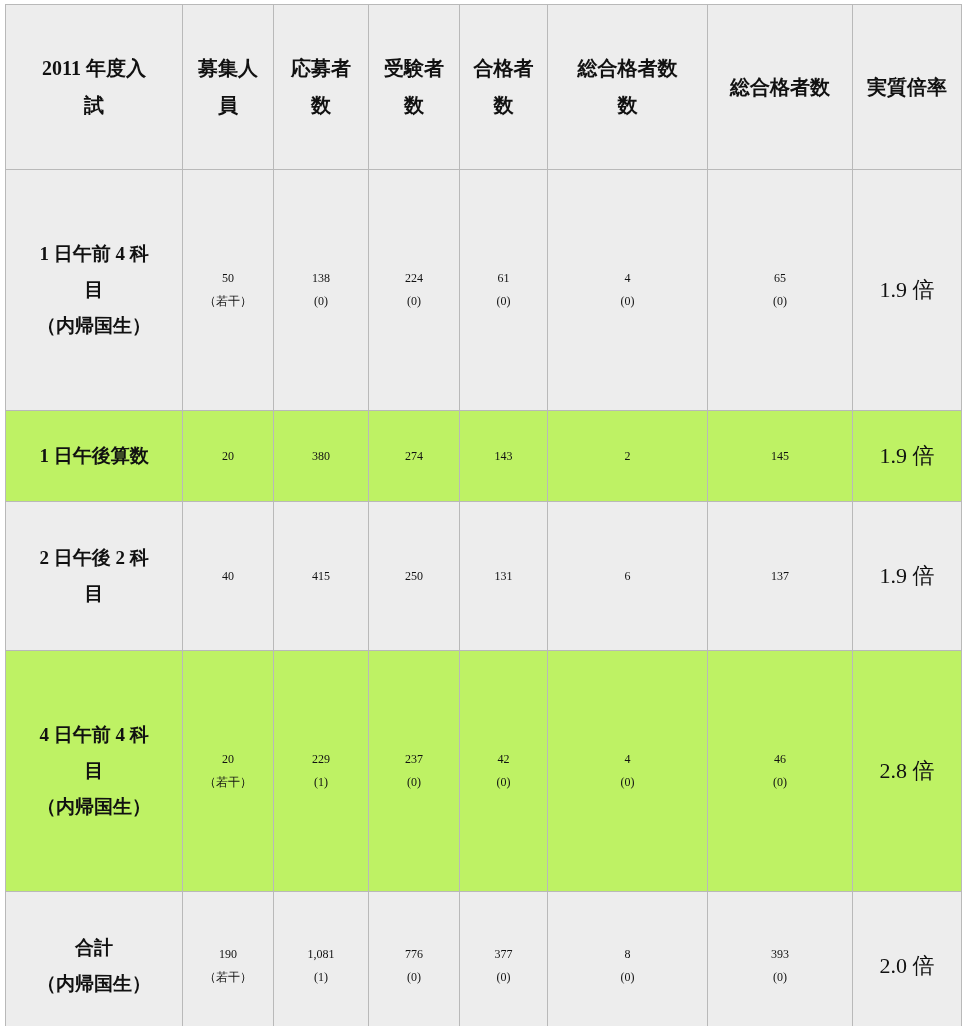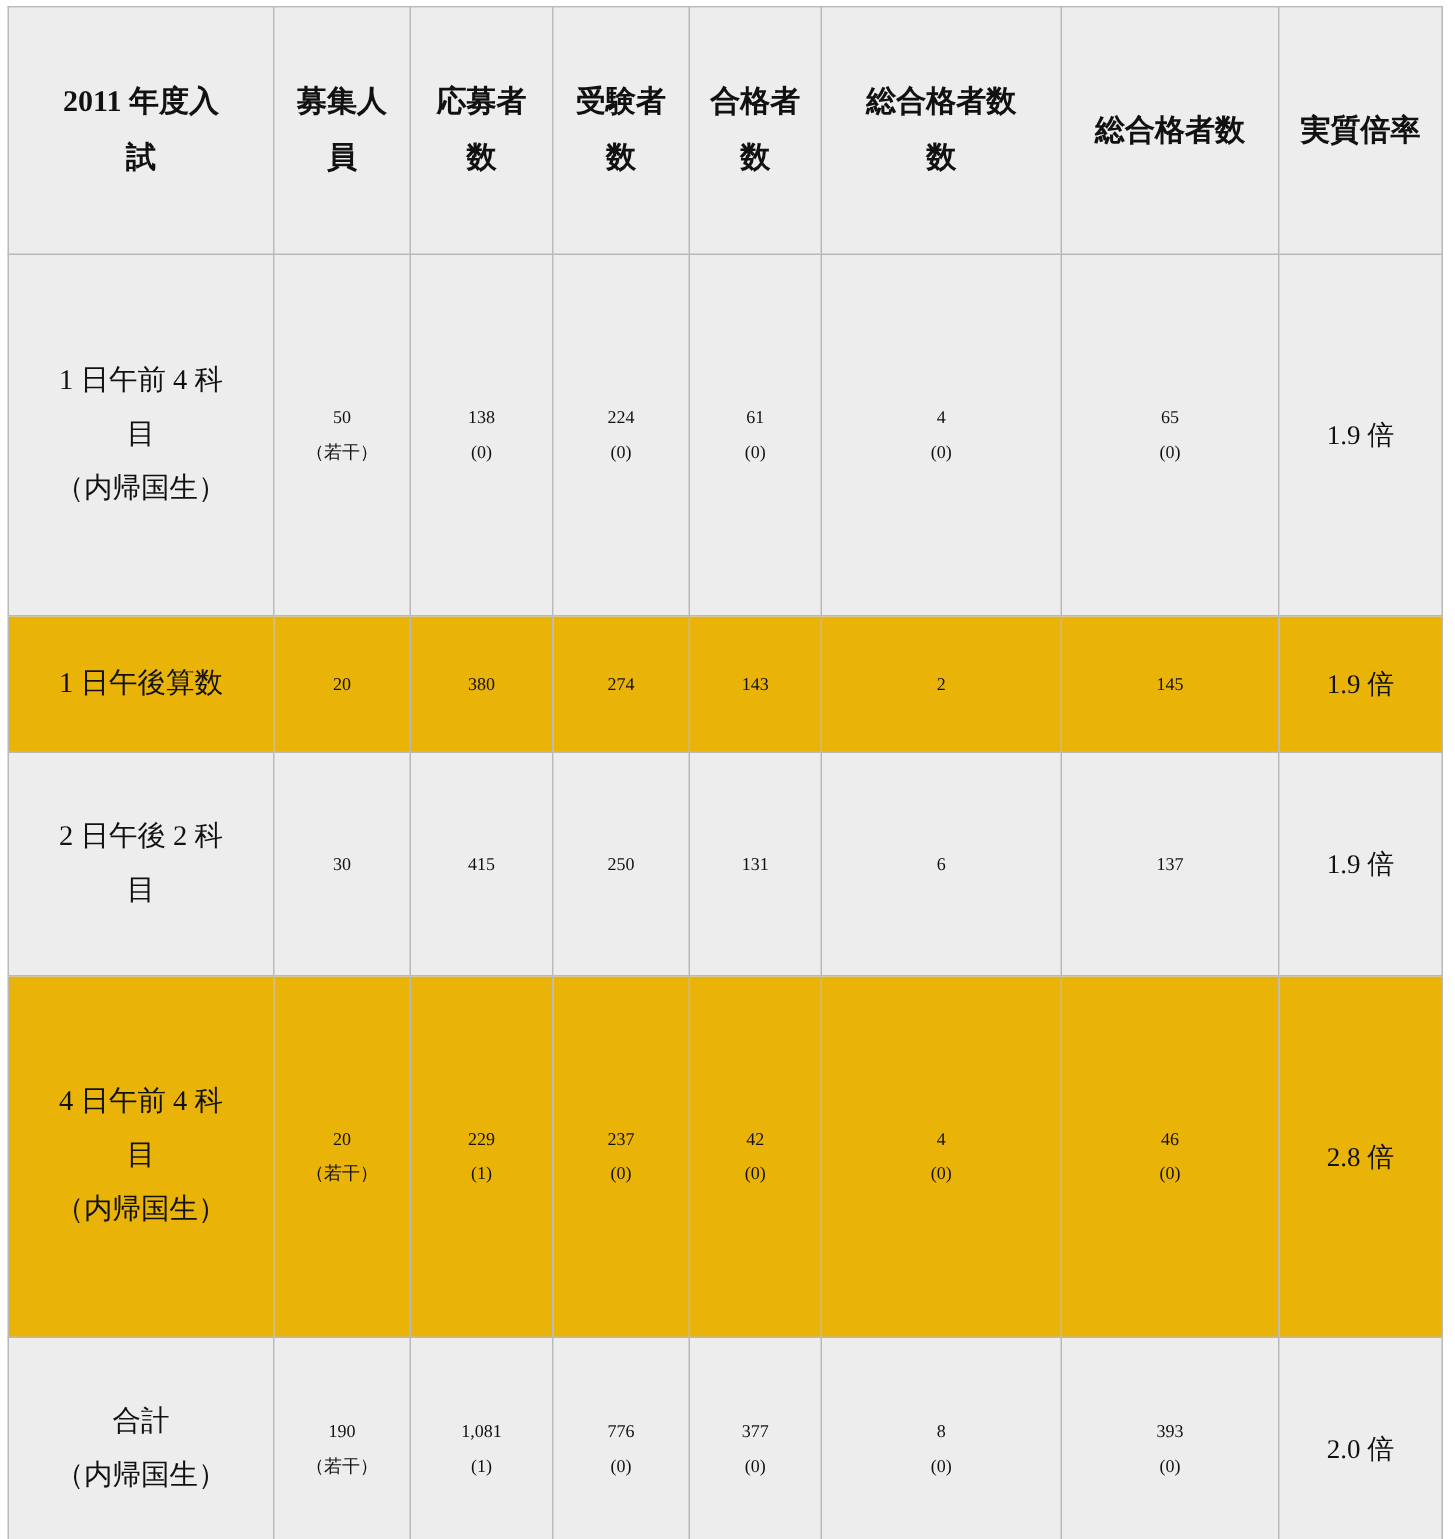--- a/index.html
+++ b/index.html
@@ -57,44 +57,44 @@
     display: block;
   }
 
   
   tbody td {
     font-size: 18px;
     line-height: 1.9;
     padding: 8px 6px;
   }
   tbody td.label {
-    font-weight: normal;
+    font-weight: bold;
     font-size: 19px;
   }
   tbody tr.shade td {
     background: #ededed;
   }
   tbody tr.plain td {
-    background: #eab308;
+    background: #bef264;
     margin-top: 12px;
   }
   tr.r1 td { height: 240px; }
   tr.r2 td { height: 90px; }
   tr.r3 td { height: 148px; }
   tr.r4 td { height: 240px; }
   tr.r5 td { height: 148px; }
 
   .line {
     display: block;
   }
   td.num {
     font-size: 12px;
   }
   td.ratio {
-    font-size: 18px;
+    font-size: 22px;
   }
 </style>
 </head>
 <body>
 
 <div class="sheet">
   <table class="exam-table">
     <colgroup>
       <col class="c0">
         <col class="c1">
@@ -218,21 +218,21 @@
           <span class="line">1.9 倍</span>
         </td>
       </tr>
 
       <tr class="shade r3">
         <td class="label">
           <span class="line">2 日午後 2 科</span>
           <span class="line">目</span>
         </td>
         <td class="num">
-          <span class="line">30</span>
+          <span class="line">40</span>
         </td>
         <td class="num">
           <span class="line">415</span>
         </td>
         <td class="num">
           <span class="line">250</span>
         </td>
         <td class="num">
           <span class="line">131</span>
         </td>

